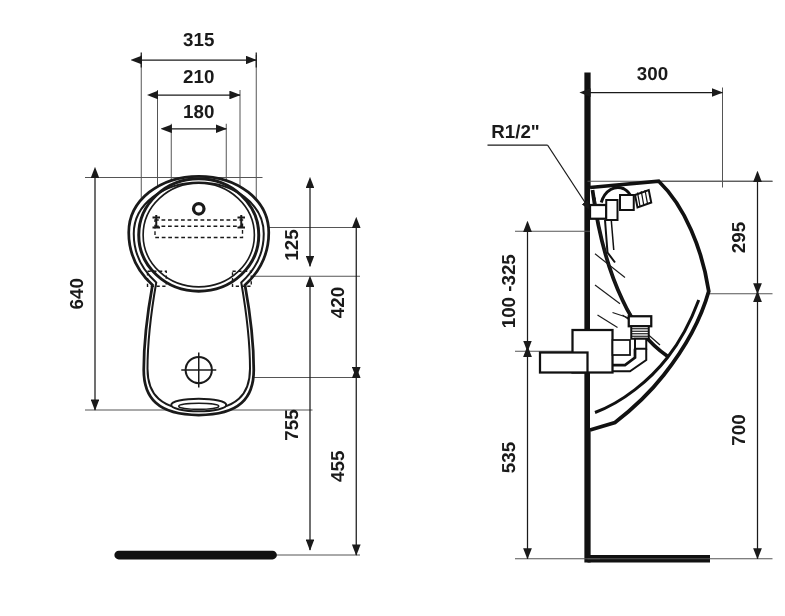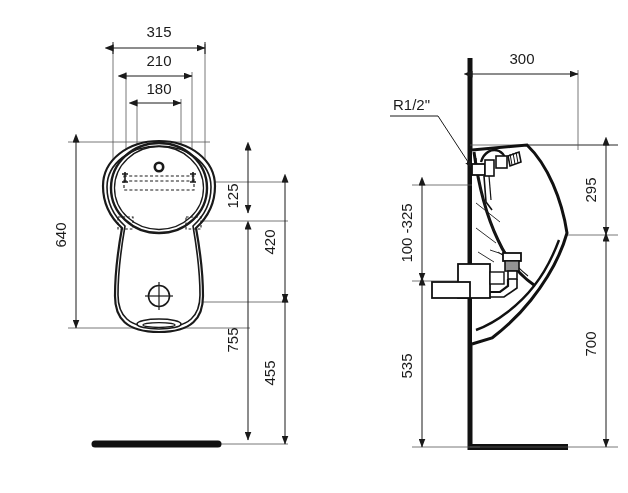--- a/index.html
+++ b/index.html
@@ -10,20 +10,21 @@
   }
   body {
     font-family: "Liberation Sans", sans-serif;
   }
   #drawing-root {
     position: relative;
     width: 628px;
     height: 493px;
     background: #ffffff;
     overflow: hidden;
+    font-weight: bold;
   }
   #drawing-svg {
     display: block;
     width: 628px;
     height: 493px;
   }
   .dim-text {
     font-family: "Liberation Sans", sans-serif;
     font-size: 15px;
     fill: #1a1a1a;

